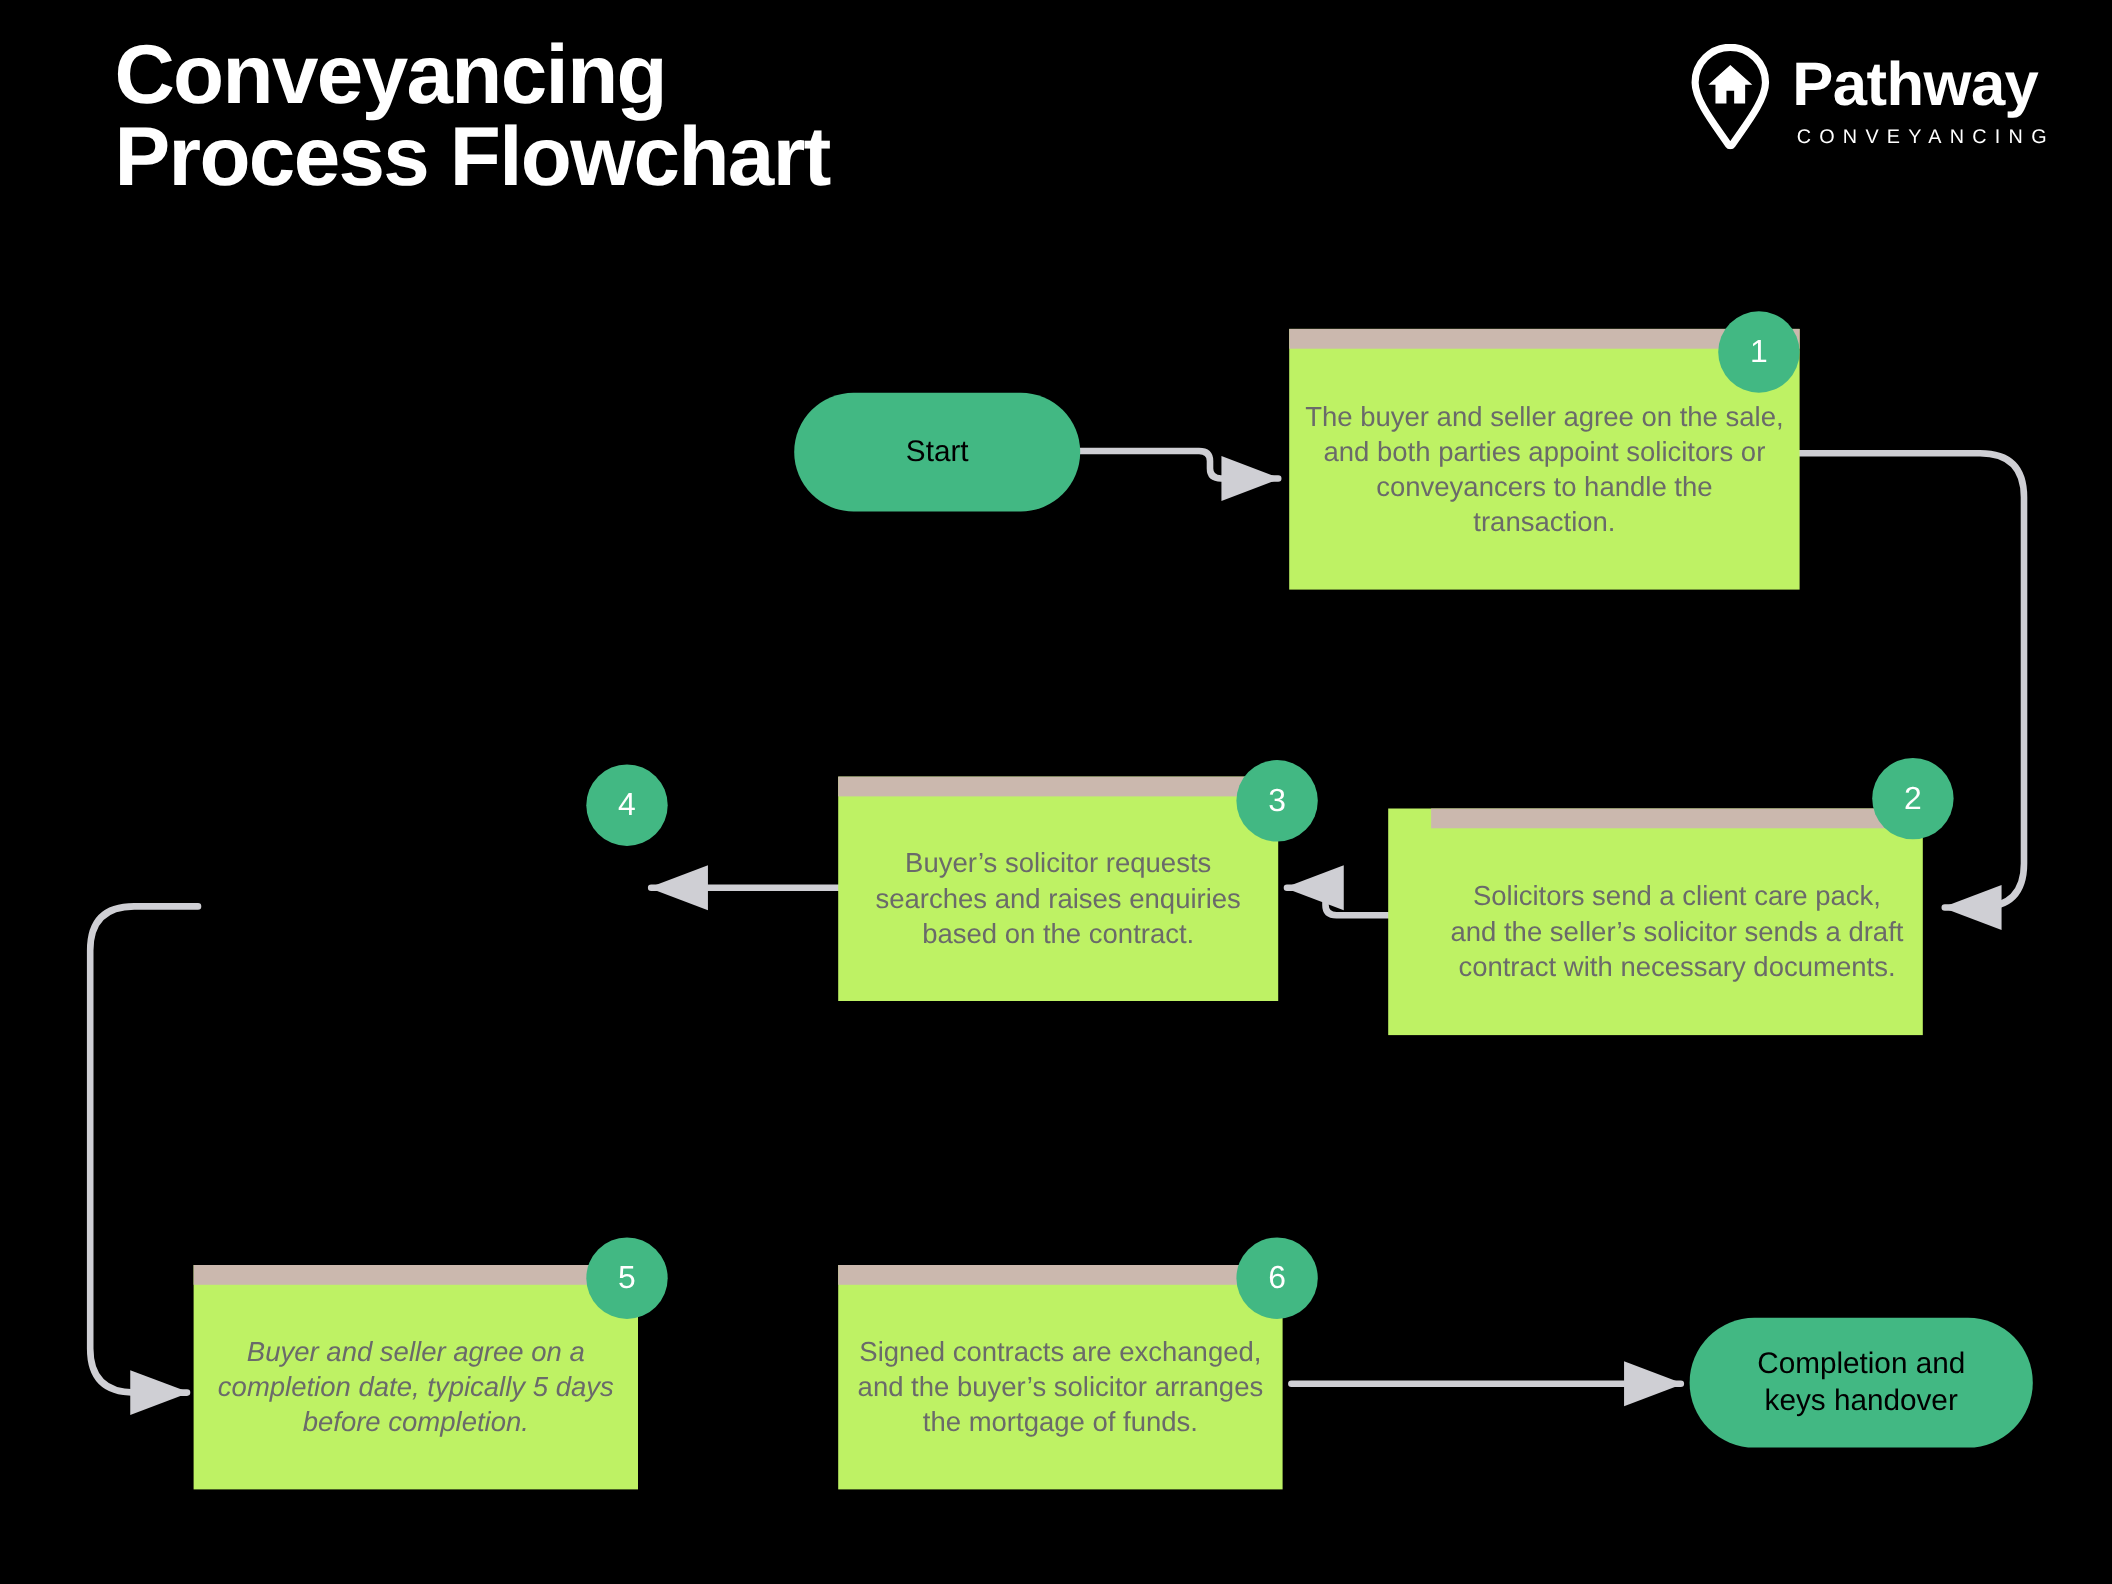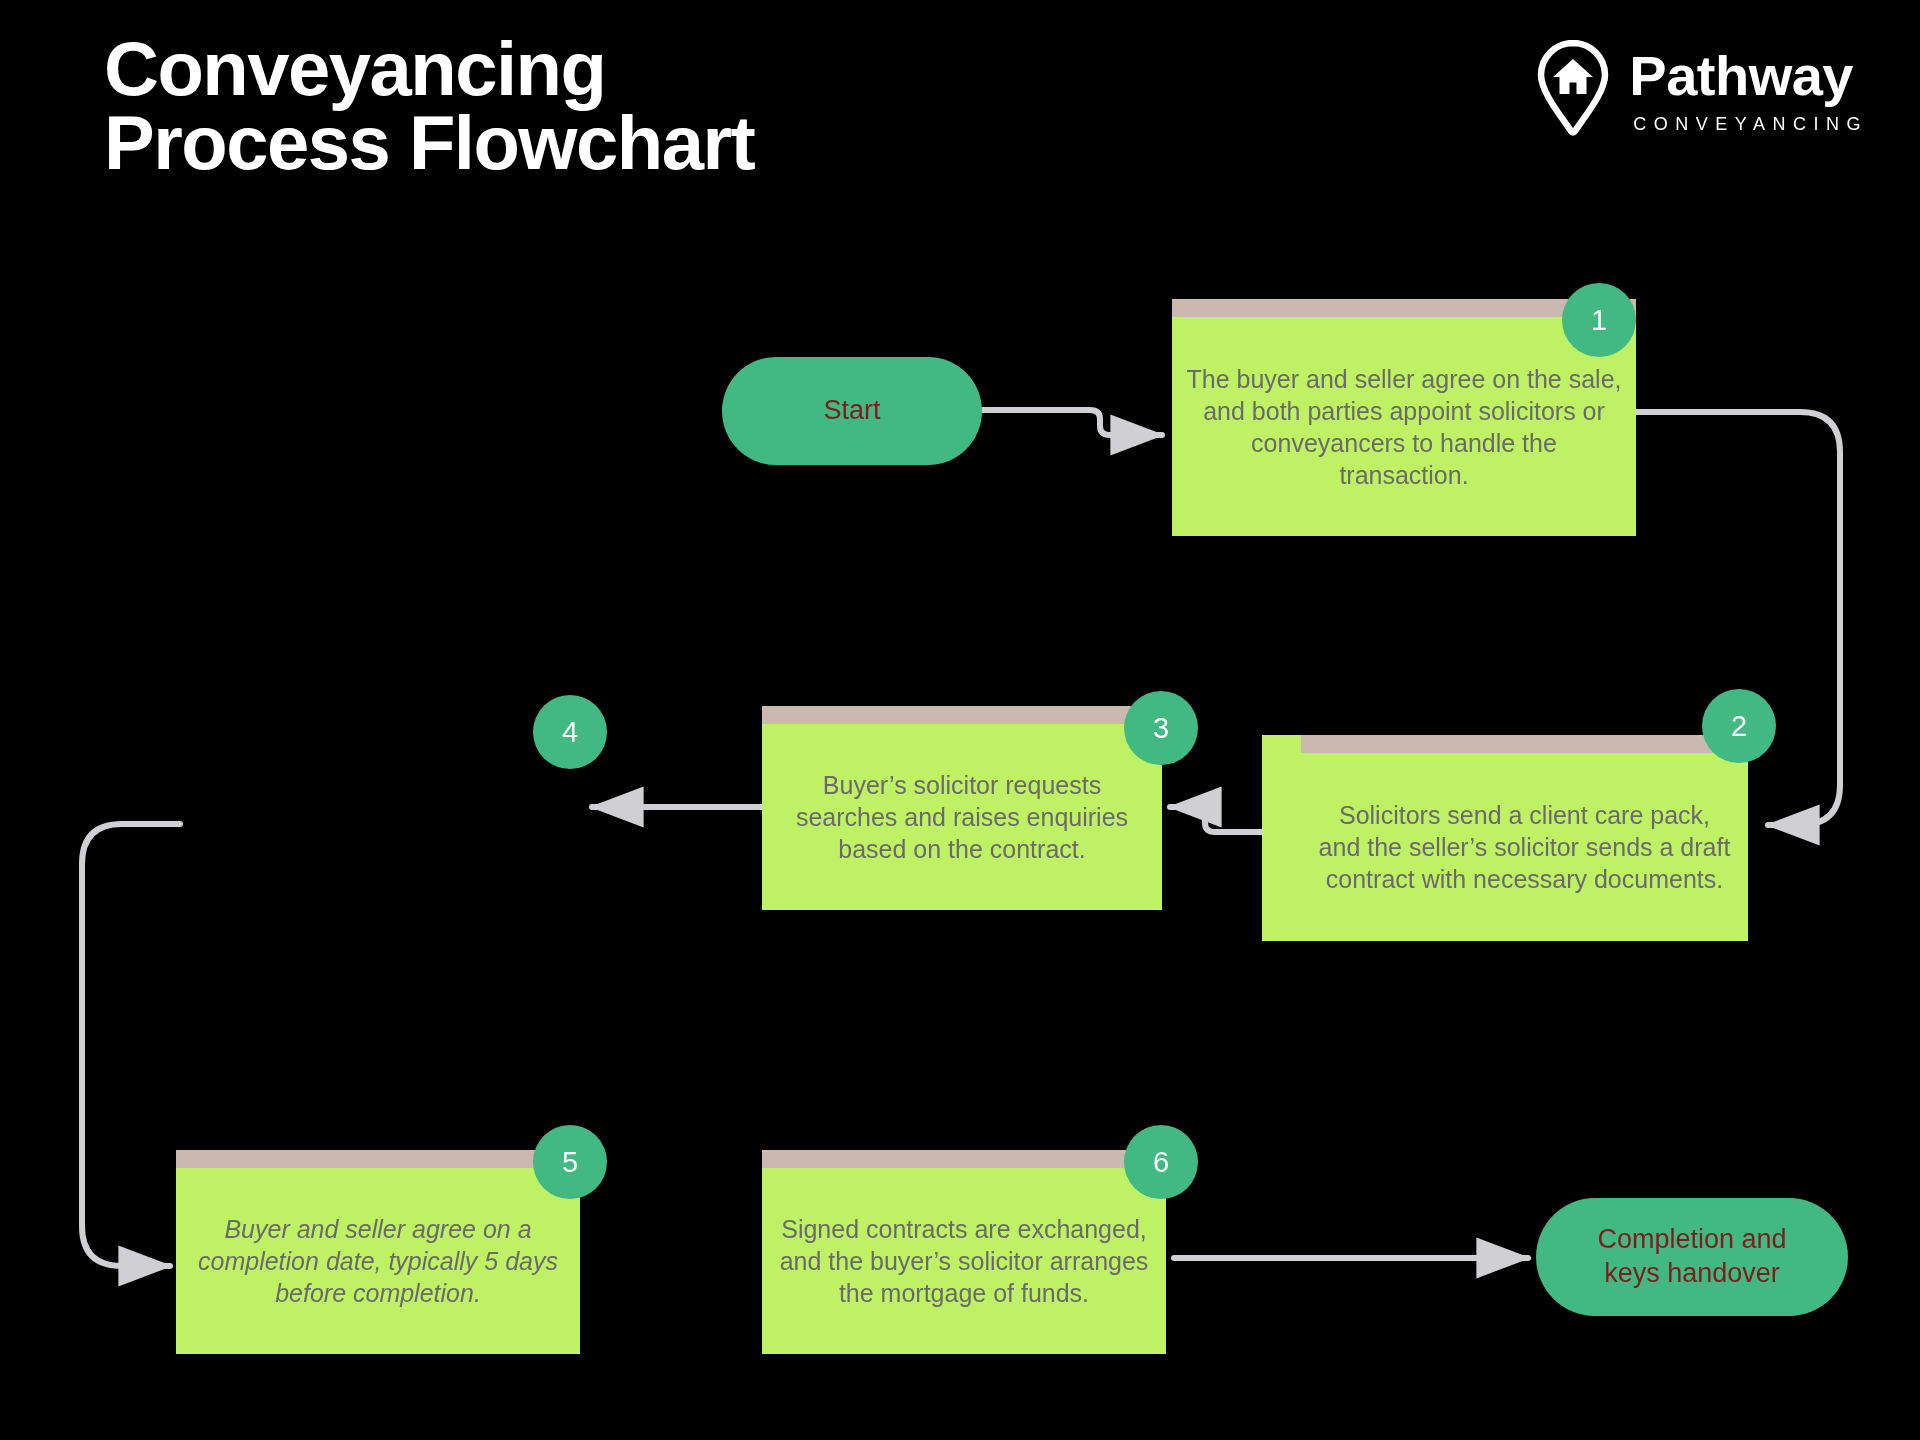--- a/index.html
+++ b/index.html
@@ -81,21 +81,21 @@
     width: 1920px;
     height: 1440px;
     pointer-events: none;
   }
 
   
   .terminal {
     position: absolute;
     background: #42b883;
     border-radius: 999px;
-    color: #7f1d1d;
+    color: #000000;
     display: flex;
     align-items: center;
     justify-content: center;
     text-align: center;
     font-size: 27px;
     line-height: 1.25;
     font-weight: 400;
     box-sizing: border-box;
     padding: 6px 20px;
   }

